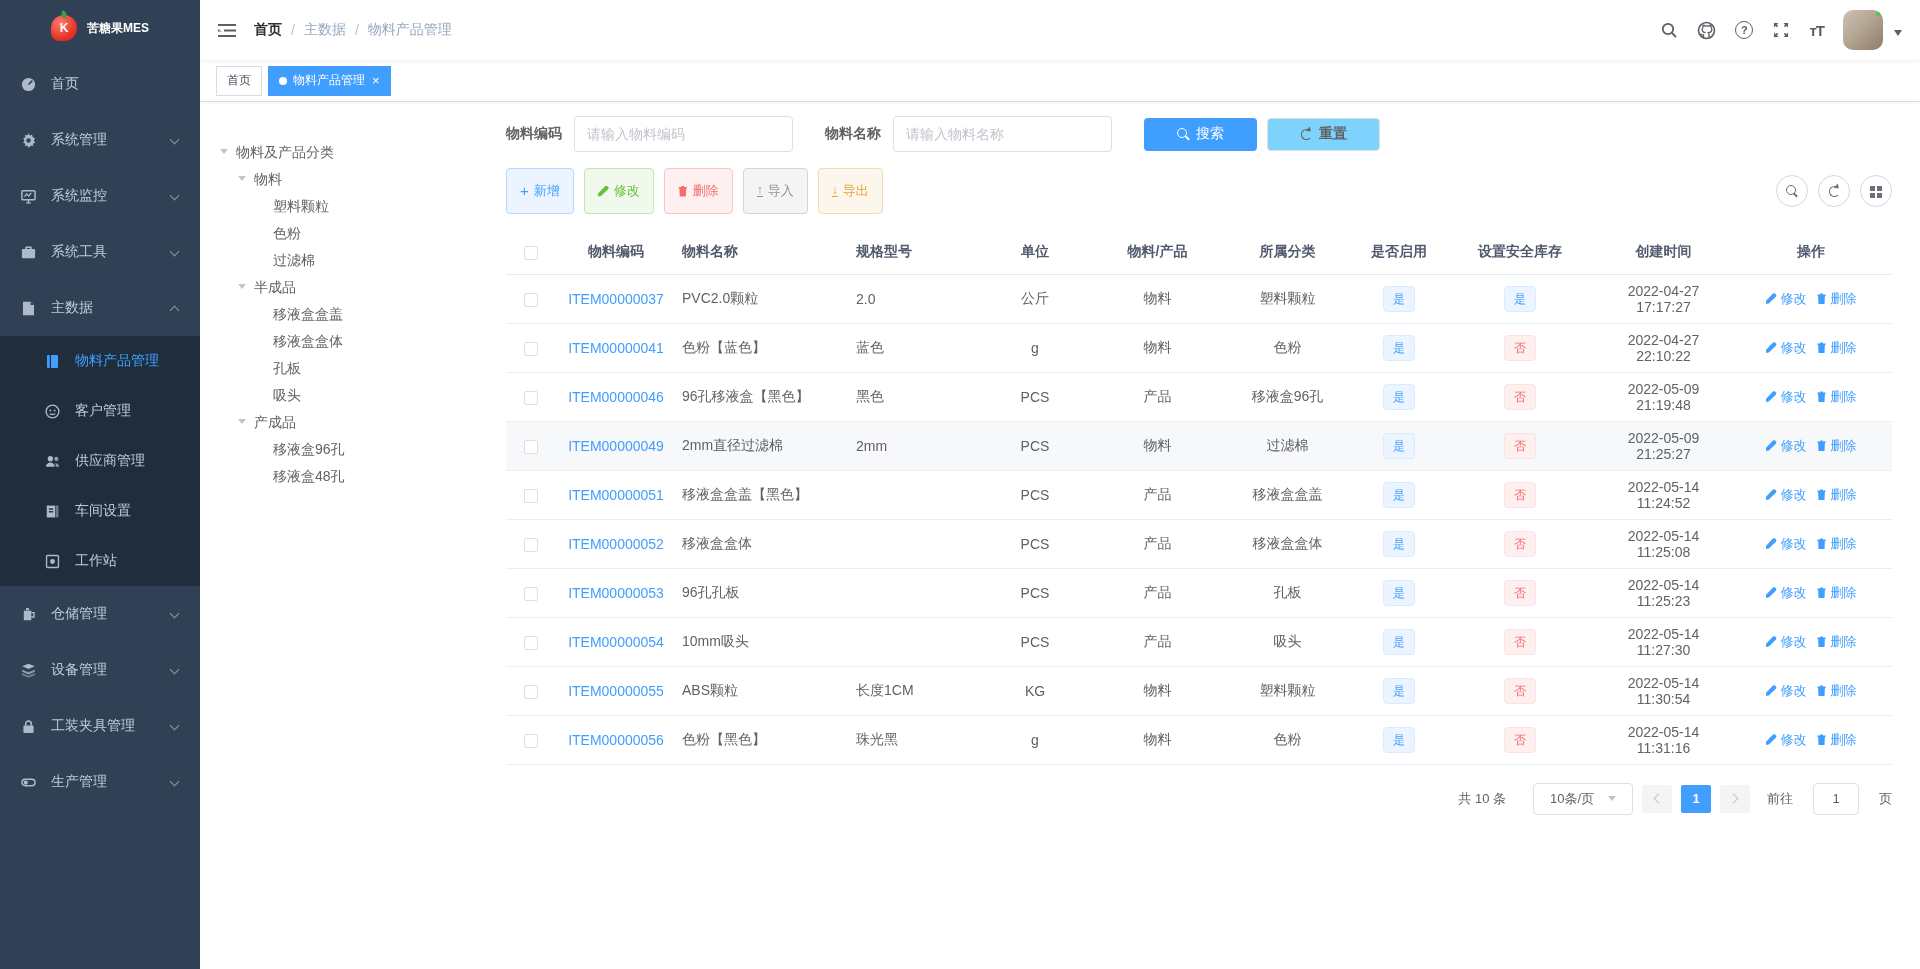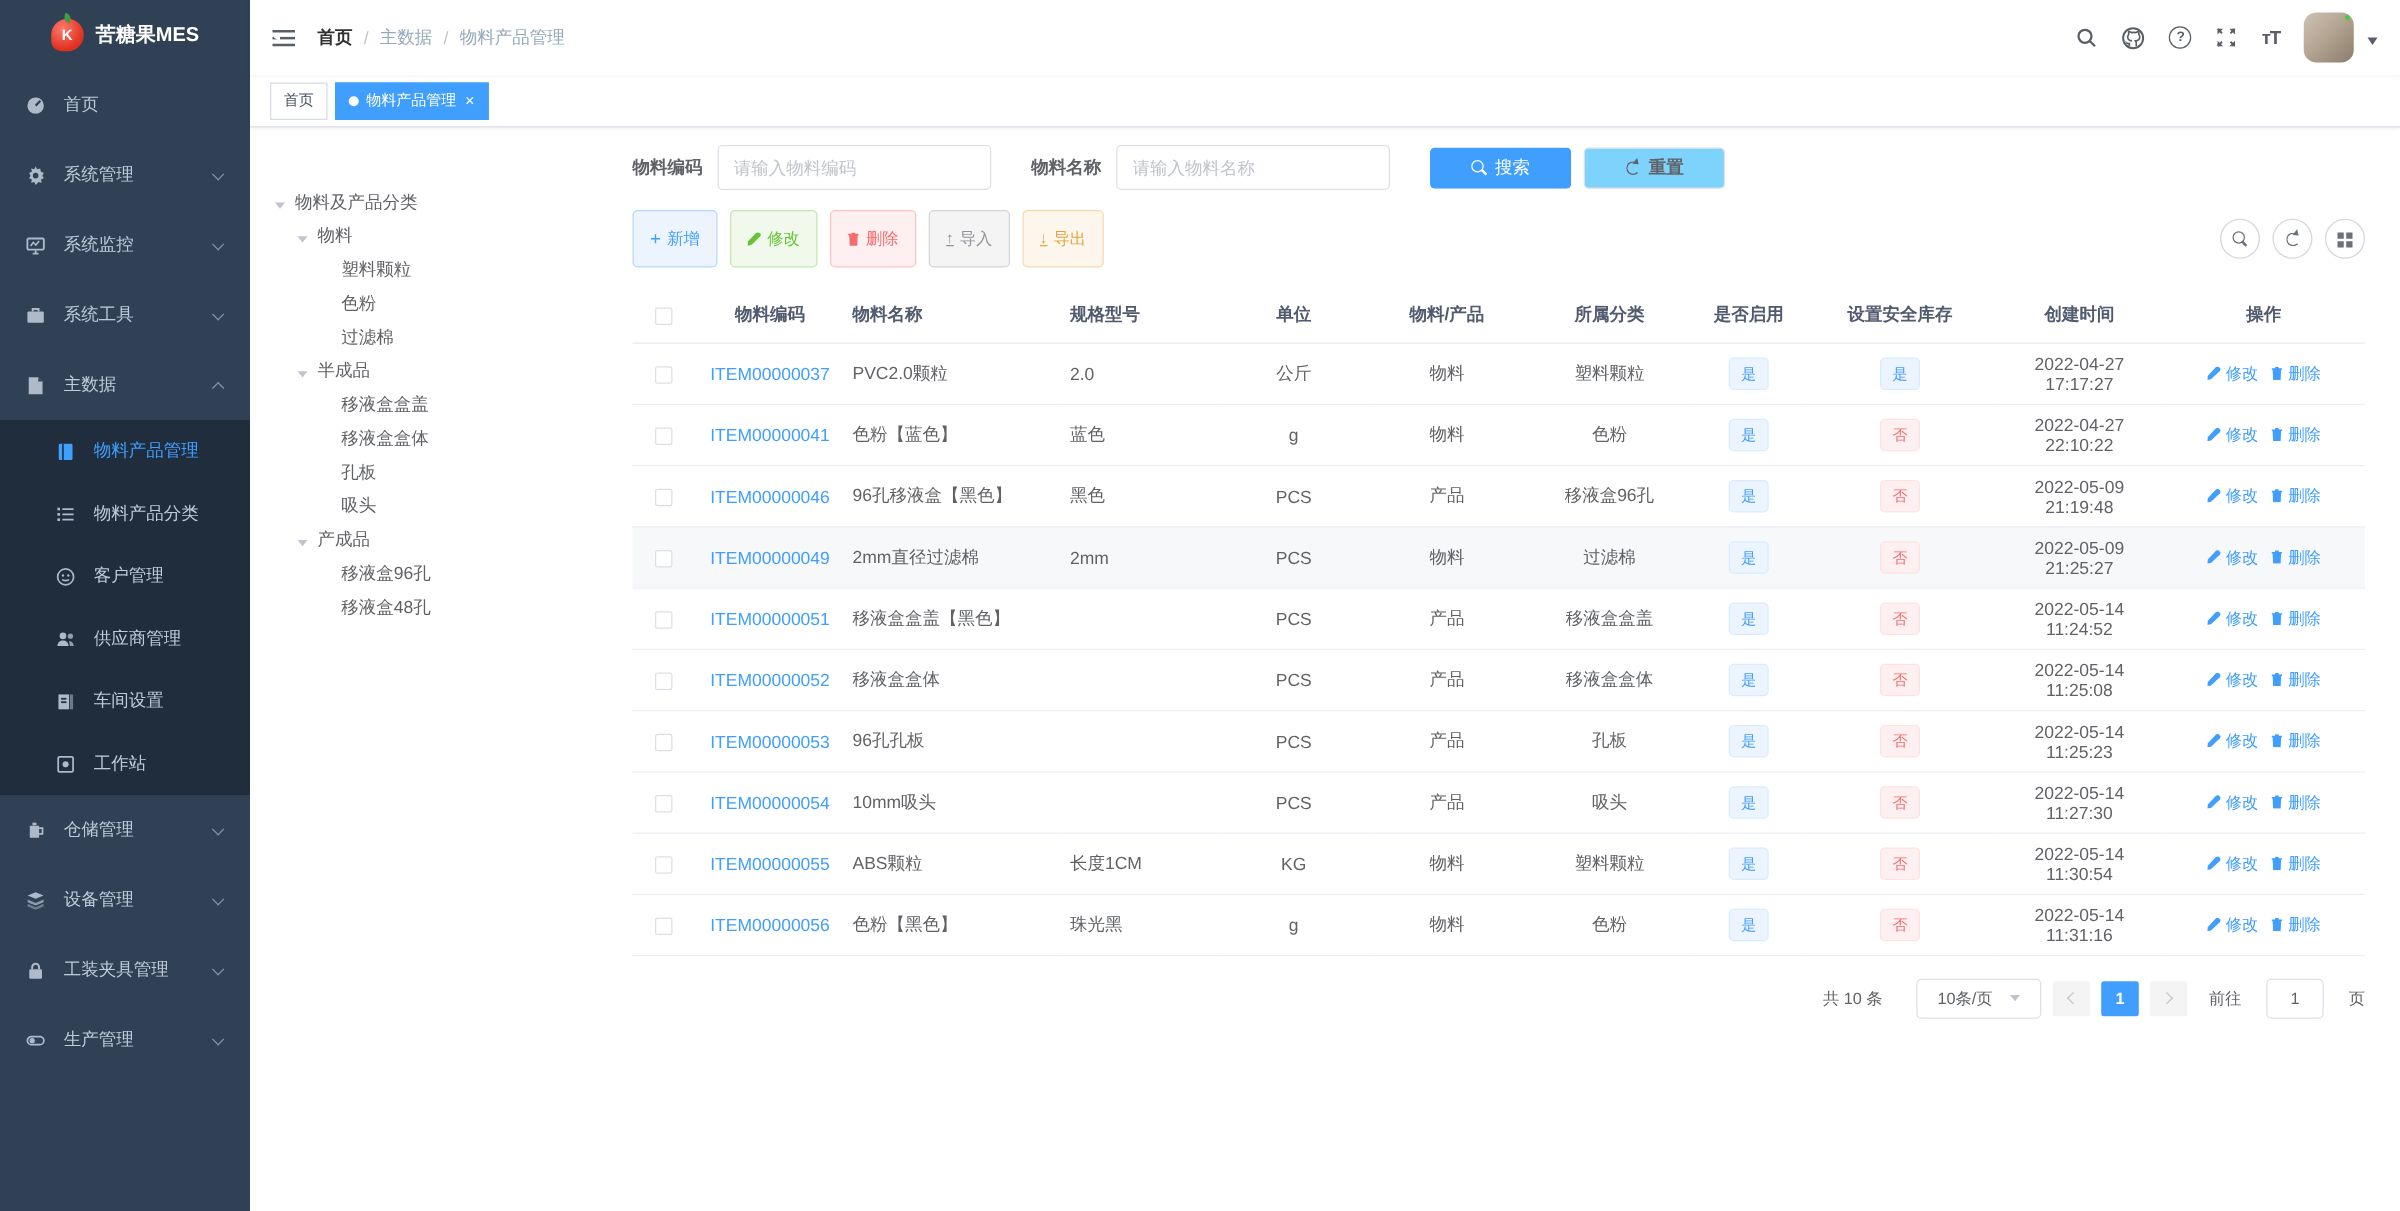--- a/index.html
+++ b/index.html
@@ -5,21 +5,21 @@
   * { margin:0; padding:0; box-sizing:border-box; }
   html,body { width:1920px; height:969px; overflow:hidden; }
   body { font-family:"Liberation Sans","DejaVu Sans",sans-serif; display:flex; background:#fff; color:#303133; }
 
   
   .sidebar { width:200px; height:100%; background:#304156; flex-shrink:0; }
   .logo-bar { height:56px; display:flex; align-items:center; justify-content:center; gap:10px; }
   .logo-ico { width:26px; height:26px; border-radius:50% 50% 50% 8px; background:radial-gradient(circle at 35% 30%, #ff7a6b, #e02f1f 70%);
               display:flex; align-items:center; justify-content:center; color:#fff; font-size:12px; font-weight:bold; position:relative; }
   .logo-ico::after { content:""; position:absolute; top:-4px; left:10px; width:6px; height:7px; background:#3f9d44; border-radius:0 80% 0 80%; transform:rotate(20deg); }
-  .logo-title { color:#fff; font-size:16px; font-weight:bold; }
+  .logo-title { color:#fff; font-size:12px; font-weight:bold; }
   .menu-item { height:56px; display:flex; align-items:center; padding:0 20px; color:#bfcbd9; font-size:14px; cursor:pointer; position:relative; }
   .mi-icon { width:17px; height:17px; margin-right:14px; color:#aeb9c9; display:inline-flex; align-items:center; justify-content:center; flex-shrink:0; }
   .chev { width:7px; height:7px; border-right:1.4px solid #8a97a8; border-bottom:1.4px solid #8a97a8; position:absolute; right:22px; }
   .chev.down { transform:rotate(45deg); top:24px; }
   .chev.up { transform:rotate(-135deg); top:27px; }
   .submenu { background:#1f2d3d; }
   .submenu .menu-item { height:50px; padding-left:44px; }
   .submenu .menu-item.active { color:#409eff; }
   .submenu .menu-item.active .mi-icon { color:#409eff; }
 
@@ -52,21 +52,21 @@
   
   .content { flex:1; display:flex; padding:14px 28px 0 20px; min-height:0; }
   .tree-panel { width:260px; flex-shrink:0; margin-right:26px; }
   .tree-search { position:relative; }
   .tree-search input { width:100%; height:36px; border:1px solid #dcdfe6; border-radius:4px; padding:0 12px 0 34px; font-size:14px; color:#606266; outline:none; }
   input::placeholder { color:#c0c4cc; }
   .mag-gray { position:absolute; left:11px; top:11px; width:14px; height:14px; }
   .mag-gray::before { content:""; position:absolute; width:9px; height:9px; border:1.5px solid #c0c4cc; border-radius:50%; left:0; top:0; }
   .mag-gray::after { content:""; position:absolute; width:5px; height:1.5px; background:#c0c4cc; transform:rotate(45deg); left:8px; top:10.5px; }
   .tree { margin-top:28px; font-size:14px; color:#606266; }
-  .tree-row { display:flex; align-items:flex-end; height:27px; cursor:pointer; white-space:nowrap; }
+  .tree-row { display:flex; align-items:flex-start; height:27px; cursor:pointer; white-space:nowrap; }
   .tree-row.lv1 { padding-left:18px; }
   .tree-row.leaf { padding-left:53px; }
   .tcaret { width:0; height:0; border:4px solid transparent; border-top:5px solid #c0c4cc; margin:5px 8px 0 0; flex-shrink:0; }
 
   .right-panel { flex:1; min-width:0; display:flex; flex-direction:column; }
   .filter-row { display:flex; align-items:center; }
   .f-label { font-size:14px; font-weight:700; color:#606266; margin-right:12px; white-space:nowrap; }
   .f-input { width:219px; height:36px; border:1px solid #dcdfe6; border-radius:4px; padding:0 12px; font-size:14px; color:#606266; outline:none; }
   .ml32 { margin-left:32px; }
   .btn { height:33px; padding:0 32px; border-radius:4px; font-size:14px; display:inline-flex; align-items:center; gap:6px; cursor:pointer; border:1px solid transparent; }
@@ -191,31 +191,20 @@
 
     <div class="submenu">
       <div class="menu-item active">
         <span class="mi-icon">
           <svg width="17" height="17" viewBox="0 0 16 16">
               <rect x="2.8" y="1.8" width="10.4" height="12.4" rx="1" fill="currentColor"></rect>
               <line x1="6" y1="1.8" x2="6" y2="14.2" stroke="#1f2d3d" stroke-width="1.2"></line>
             </svg>
         </span>
         <span>物料产品管理</span>
-      </div>
-      <div class="menu-item">
-        <span class="mi-icon">
-          <svg width="17" height="17" viewBox="0 0 16 16">
-              <path stroke="currentColor" stroke-width="1.4" d="M5.5 4h8.5M5.5 8h8.5M5.5 12h8.5"></path>
-              <rect x="1.8" y="3" width="2" height="2" fill="currentColor"></rect>
-              <rect x="1.8" y="7" width="2" height="2" fill="currentColor"></rect>
-              <rect x="1.8" y="11" width="2" height="2" fill="currentColor"></rect>
-            </svg>
-        </span>
-        <span>物料产品分类</span>
       </div>
       <div class="menu-item">
         <span class="mi-icon">
           <svg width="17" height="17" viewBox="0 0 16 16">
               <circle cx="8" cy="8" r="6" fill="none" stroke="currentColor" stroke-width="1.3"></circle>
               <circle cx="6" cy="7" r=".9" fill="currentColor"></circle>
               <circle cx="10" cy="7" r=".9" fill="currentColor"></circle>
               <path d="M5.4 10c.9 1.1 4.3 1.1 5.2 0" stroke="currentColor" stroke-width="1.2" fill="none"></path>
             </svg>
         </span>

